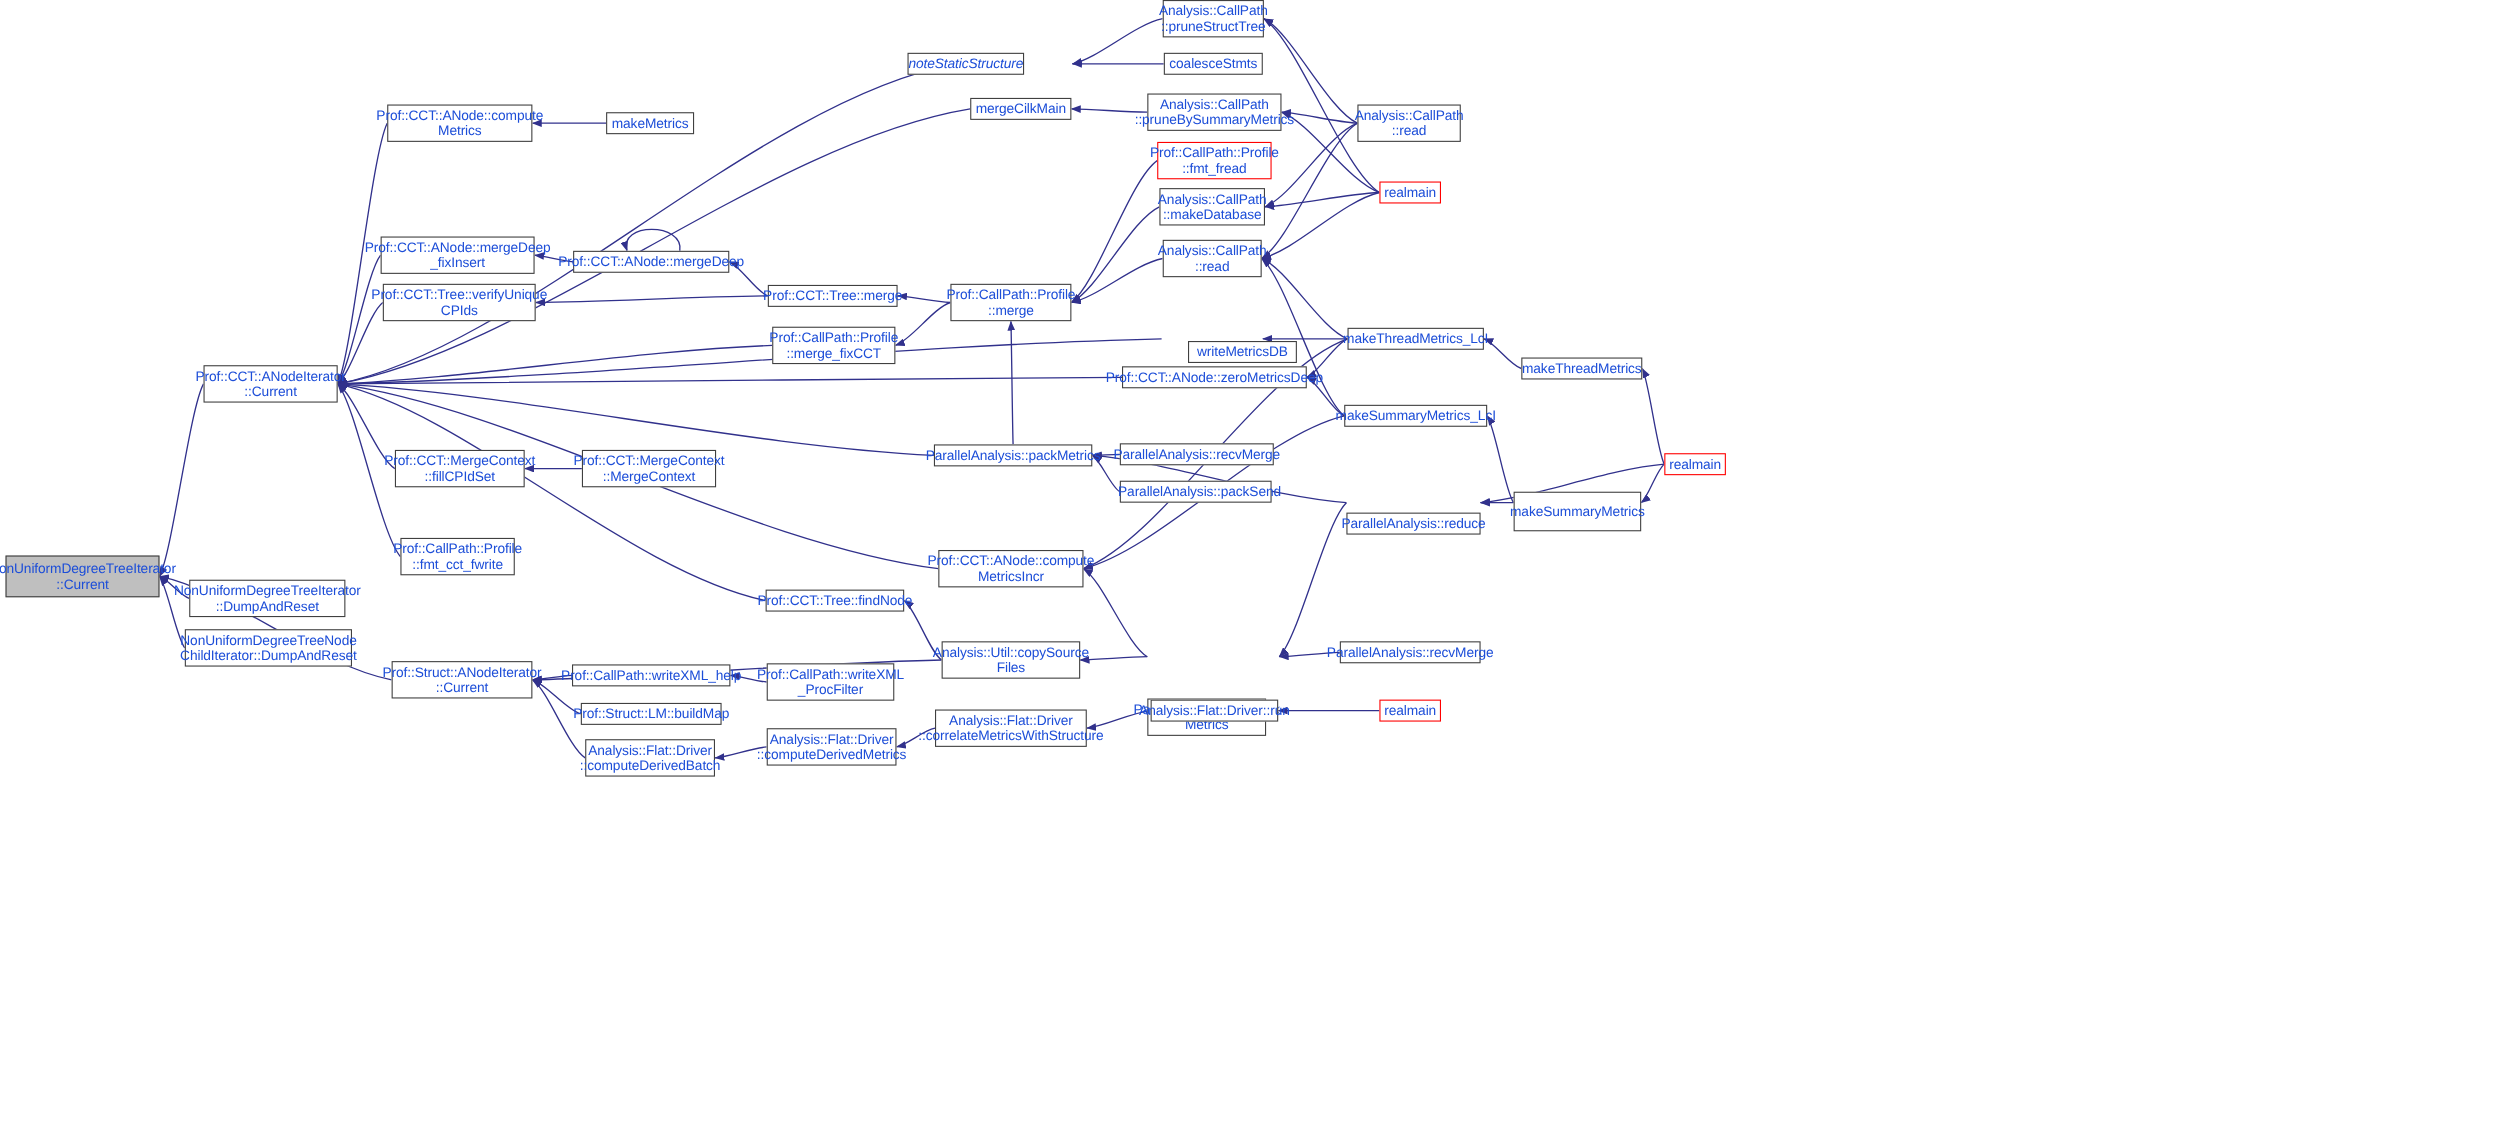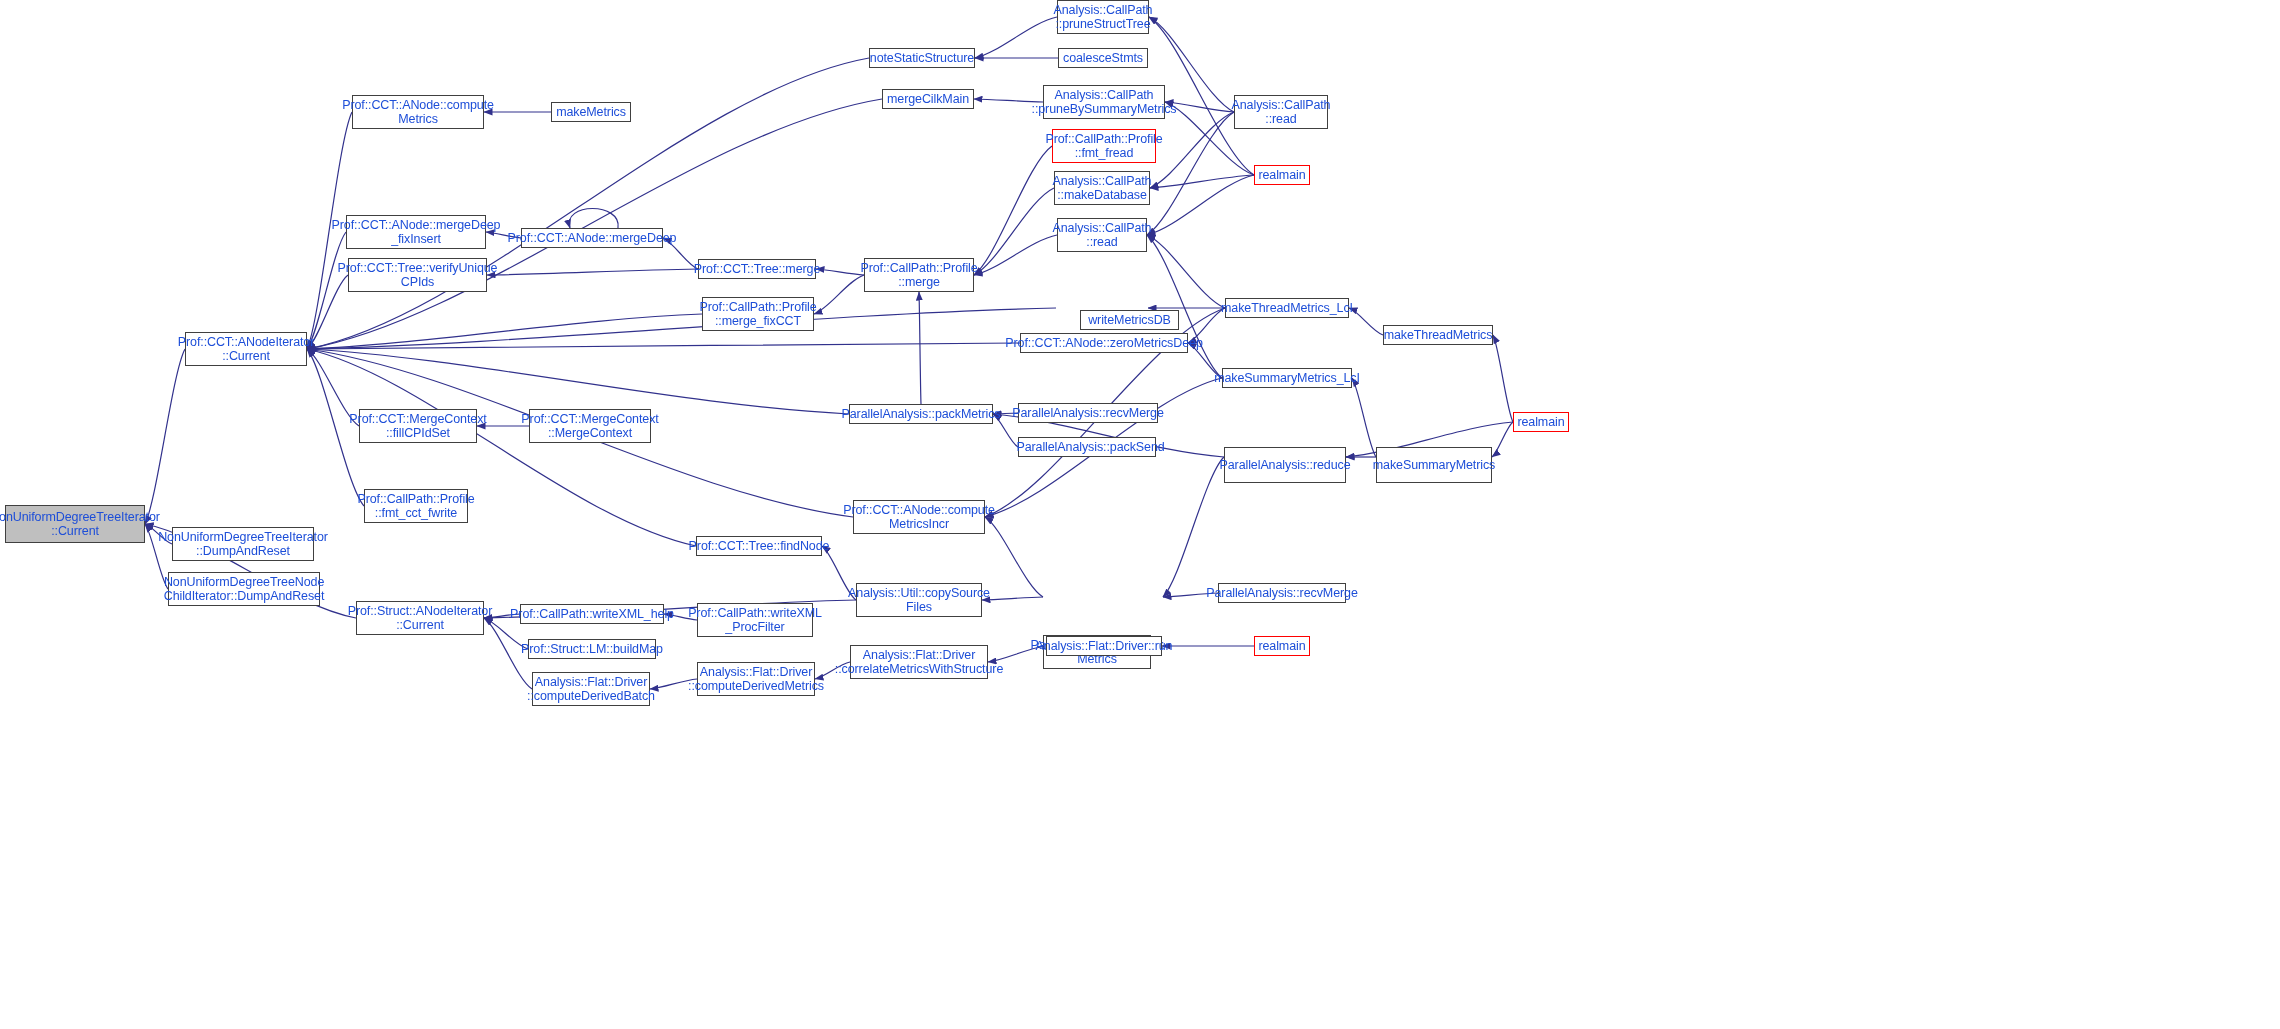--- a/index.html
+++ b/index.html
@@ -147,21 +147,21 @@
       <div class="node" style="left: 346px; top: 215px; width: 140px; height: 34px;"><span>Prof::CCT::ANode::mergeDeep
 _fixInsert</span></div>
       <div class="node" style="left: 521px; top: 228px; width: 142px; height: 20px;"><span>Prof::CCT::ANode::mergeDeep</span></div>
       <div class="node" style="left: 348px; top: 258px; width: 139px; height: 34px;"><span>Prof::CCT::Tree::verifyUnique
 CPIds</span></div>
       <div class="node" style="left: 698px; top: 259px; width: 118px; height: 20px;"><span>Prof::CCT::Tree::merge</span></div>
       <div class="node" style="left: 702px; top: 297px; width: 112px; height: 34px;"><span>Prof::CallPath::Profile
 ::merge_fixCCT</span></div>
       <div class="node" style="left: 864px; top: 258px; width: 110px; height: 34px;"><span>Prof::CallPath::Profile
 ::merge</span></div>
-      <div class="node" style="left: 869px; top: 48px; width: 106px; height: 20px;"><span>noteStaticStructure</span></div>
+      <div class="node" style="left: 825px; top: 48px; width: 106px; height: 20px; font-style: italic;"><span>noteStaticStructure</span></div>
       <div class="node" style="left: 882px; top: 89px; width: 92px; height: 20px;"><span>mergeCilkMain</span></div>
       <div class="node" style="left: 1058px; top: 48px; width: 90px; height: 20px;"><span>coalesceStmts</span></div>
       <div class="node" style="left: 1057px; top: 0px; width: 92px; height: 34px;"><span>Analysis::CallPath
 ::pruneStructTree</span></div>
       <div class="node" style="left: 1043px; top: 85px; width: 122px; height: 34px;"><span>Analysis::CallPath
 ::pruneBySummaryMetrics</span></div>
       <div class="node redborder" style="left: 1052px; top: 129px; width: 104px; height: 34px;"><span>Prof::CallPath::Profile
 ::fmt_fread</span></div>
       <div class="node" style="left: 1054px; top: 171px; width: 96px; height: 34px;"><span>Analysis::CallPath
 ::makeDatabase</span></div>
@@ -173,21 +173,21 @@
       <div class="node" style="left: 1056px; top: 310px; width: 99px; height: 20px; margin-left: 24px;"><span>writeMetricsDB</span></div>
       <div class="node" style="left: 1020px; top: 333px; width: 168px; height: 20px;"><span>Prof::CCT::ANode::zeroMetricsDeep</span></div>
       <div class="node" style="left: 1225px; top: 298px; width: 124px; height: 20px;"><span>makeThreadMetrics_LcI</span></div>
       <div class="node" style="left: 1222px; top: 368px; width: 130px; height: 20px;"><span>makeSummaryMetrics_LcI</span></div>
       <div class="node" style="left: 1383px; top: 325px; width: 110px; height: 20px;"><span>makeThreadMetrics</span></div>
       <div class="node" style="left: 1376px; top: 447px; width: 116px; height: 36px;"><span>makeSummaryMetrics</span></div>
       <div class="node redborder" style="left: 1513px; top: 412px; width: 56px; height: 20px;"><span>realmain</span></div>
       <div class="node" style="left: 849px; top: 404px; width: 144px; height: 20px;"><span>ParallelAnalysis::packMetrics</span></div>
       <div class="node" style="left: 1018px; top: 403px; width: 140px; height: 20px;"><span>ParallelAnalysis::recvMerge</span></div>
       <div class="node" style="left: 1018px; top: 437px; width: 138px; height: 20px; padding-left: 10px;"><span>ParallelAnalysis::packSend</span></div>
-      <div class="node" style="left: 1224px; top: 447px; width: 122px; height: 36px;"><span>ParallelAnalysis::reduce</span></div>
+      <div class="node" style="left: 1224px; top: 466px; width: 122px; height: 20px;"><span>ParallelAnalysis::reduce</span></div>
       <div class="node" style="left: 853px; top: 500px; width: 132px; height: 34px;"><span>Prof::CCT::ANode::compute
 MetricsIncr</span></div>
       <div class="node" style="left: 1043px; top: 604px; width: 108px; height: 34px; margin-top: 31px;"><span>ParallelAnalysis::unpack
 Metrics</span></div>
       <div class="node" style="left: 1218px; top: 583px; width: 128px; height: 20px;"><span>ParallelAnalysis::recvMerge</span></div>
       <div class="node" style="left: 359px; top: 409px; width: 118px; height: 34px;"><span>Prof::CCT::MergeContext
 ::fillCPIdSet</span></div>
       <div class="node" style="left: 529px; top: 409px; width: 122px; height: 34px;"><span>Prof::CCT::MergeContext
 ::MergeContext</span></div>
       <div class="node" style="left: 364px; top: 489px; width: 104px; height: 34px;"><span>Prof::CallPath::Profile

